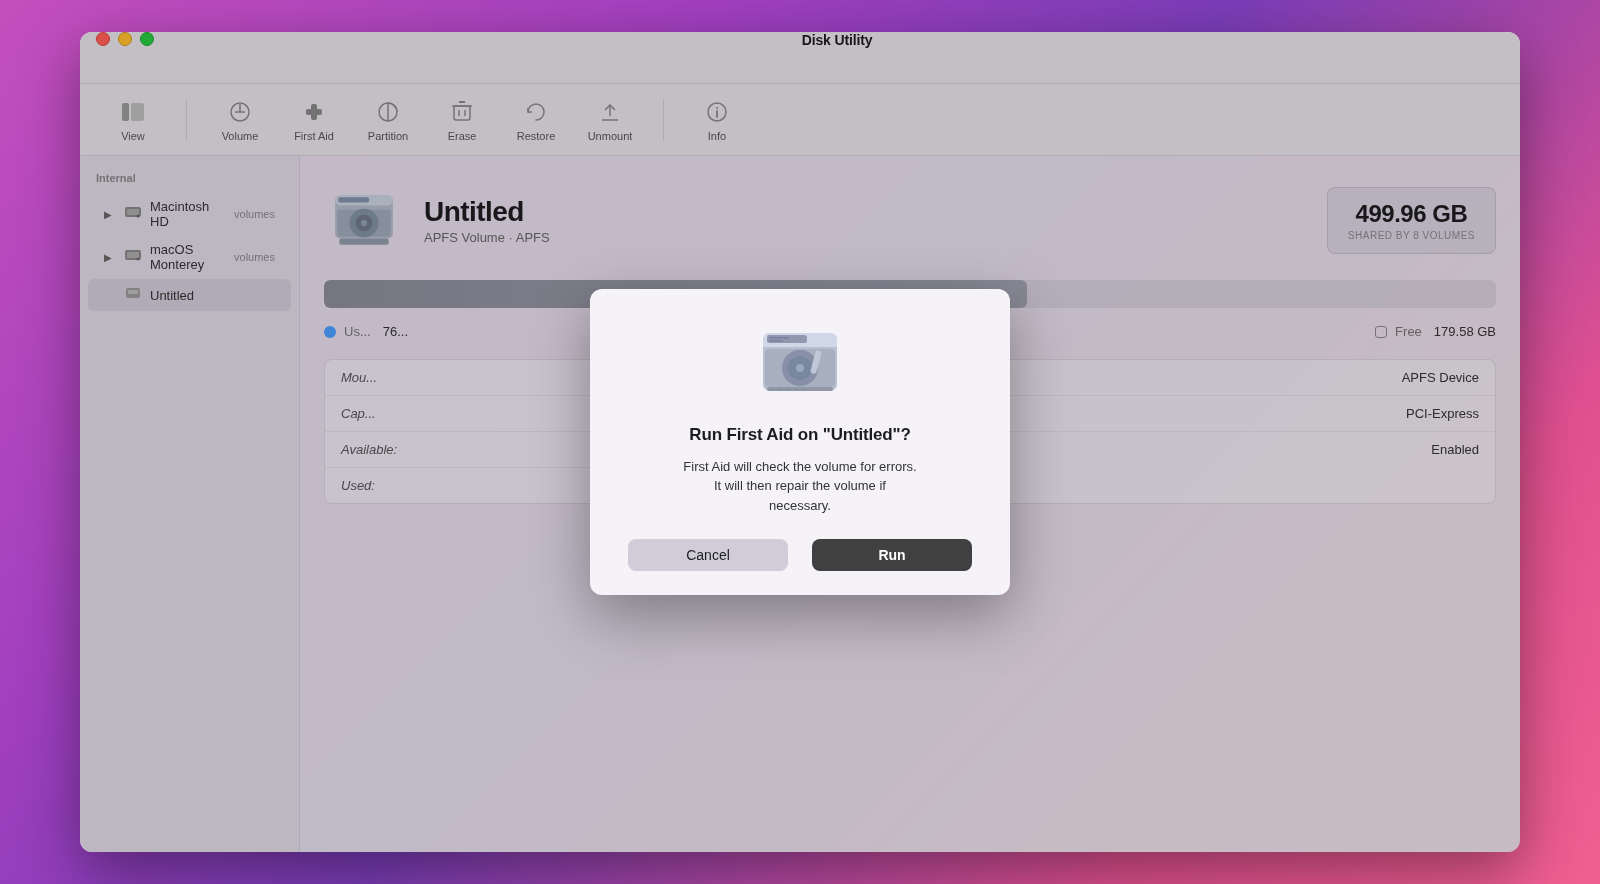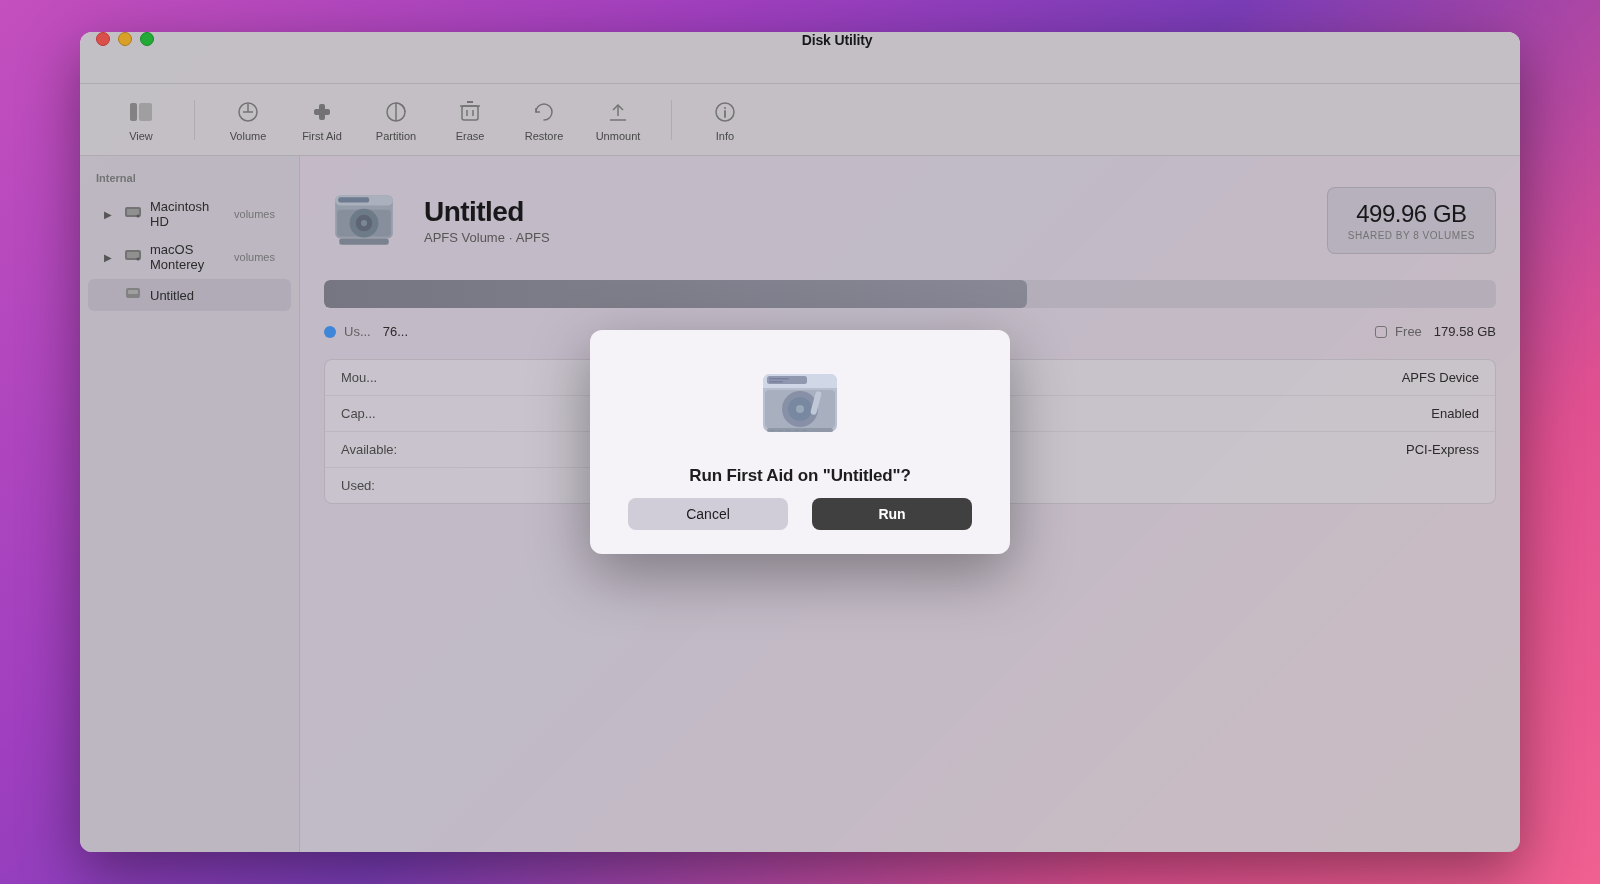--- a/index.html
+++ b/index.html
@@ -77,21 +77,21 @@
       letter-spacing: -0.01em;
     }
 
     
     .toolbar {
       height: 72px;
       background: rgba(230, 225, 232, 0.95);
       border-bottom: 1px solid rgba(0,0,0,0.1);
       display: flex;
       align-items: center;
-      padding: 0 36px;
+      padding: 0 28px;
       gap: 24px;
     }
 
     .toolbar-item {
       display: flex;
       flex-direction: column;
       align-items: center;
       gap: 4px;
       cursor: pointer;
       min-width: 50px;
@@ -230,21 +230,21 @@
     .disk-size-box {
       background: rgba(210,205,218,0.8);
       border: 1px solid rgba(0,0,0,0.1);
       border-radius: 8px;
       padding: 12px 20px;
       text-align: center;
     }
 
     .disk-size-value {
       font-size: 24px;
-      font-weight: 400;
+      font-weight: 700;
       color: #1d1d1f;
       letter-spacing: -0.02em;
     }
 
     .disk-size-label {
       font-size: 10px;
       color: #888;
       text-transform: uppercase;
       letter-spacing: 0.05em;
       margin-top: 2px;
@@ -307,20 +307,21 @@
 
     .info-row:last-child {
       border-bottom: none;
     }
 
     .info-key {
       font-size: 13px;
       color: #555;
       width: 140px;
       flex-shrink: 0;
+      font-style: italic;
     }
 
     .info-value {
       font-size: 13px;
       color: #333;
       margin-left: auto;
       text-align: right;
     }
 
     .info-col {
@@ -630,26 +631,26 @@
               <span class="info-value">766 KB</span>
             </div>
           </div>
 
           <div class="info-col">
             <div class="info-row">
               <span class="info-key">Type:</span>
               <span class="info-value">APFS Device</span>
             </div>
             <div class="info-row">
+              <span class="info-key">Connection:</span>
+              <span class="info-value">PCI-Express</span>
+            </div>
+            <div class="info-row">
               <span class="info-key">Owners:</span>
               <span class="info-value">Enabled</span>
-            </div>
-            <div class="info-row">
-              <span class="info-key">Connection:</span>
-              <span class="info-value">PCI-Express</span>
             </div>
           </div>
         </div>
 
       </div>
     </div>
 
     <div class="overlay">
       <div class="dialog">
 
@@ -679,20 +680,25 @@
             <rect x="15" y="70" width="5" height="1" rx="0.5" fill="#8090a0"></rect>
             <rect x="23" y="70" width="5" height="1" rx="0.5" fill="#8090a0"></rect>
             <rect x="31" y="70" width="5" height="1" rx="0.5" fill="#8090a0"></rect>
             <rect x="39" y="70" width="5" height="1" rx="0.5" fill="#8090a0"></rect>
             <rect x="47" y="70" width="5" height="1" rx="0.5" fill="#8090a0"></rect>
           </svg>
         </div>
 
         <div class="dialog-title">Run First Aid on "Untitled"?</div>
 
+        <div class="dialog-message">
+          <span>First Aid will check the volume for errors.</span><br>
+          <span>It will then repair the volume if</span><br>
+          <span>necessary.</span>
+        </div>
 
         <div class="dialog-buttons">
           <button class="dialog-btn cancel">Cancel</button>
           <button class="dialog-btn run">Run</button>
         </div>
       </div>
     </div>
 
   </div>
 </div>

